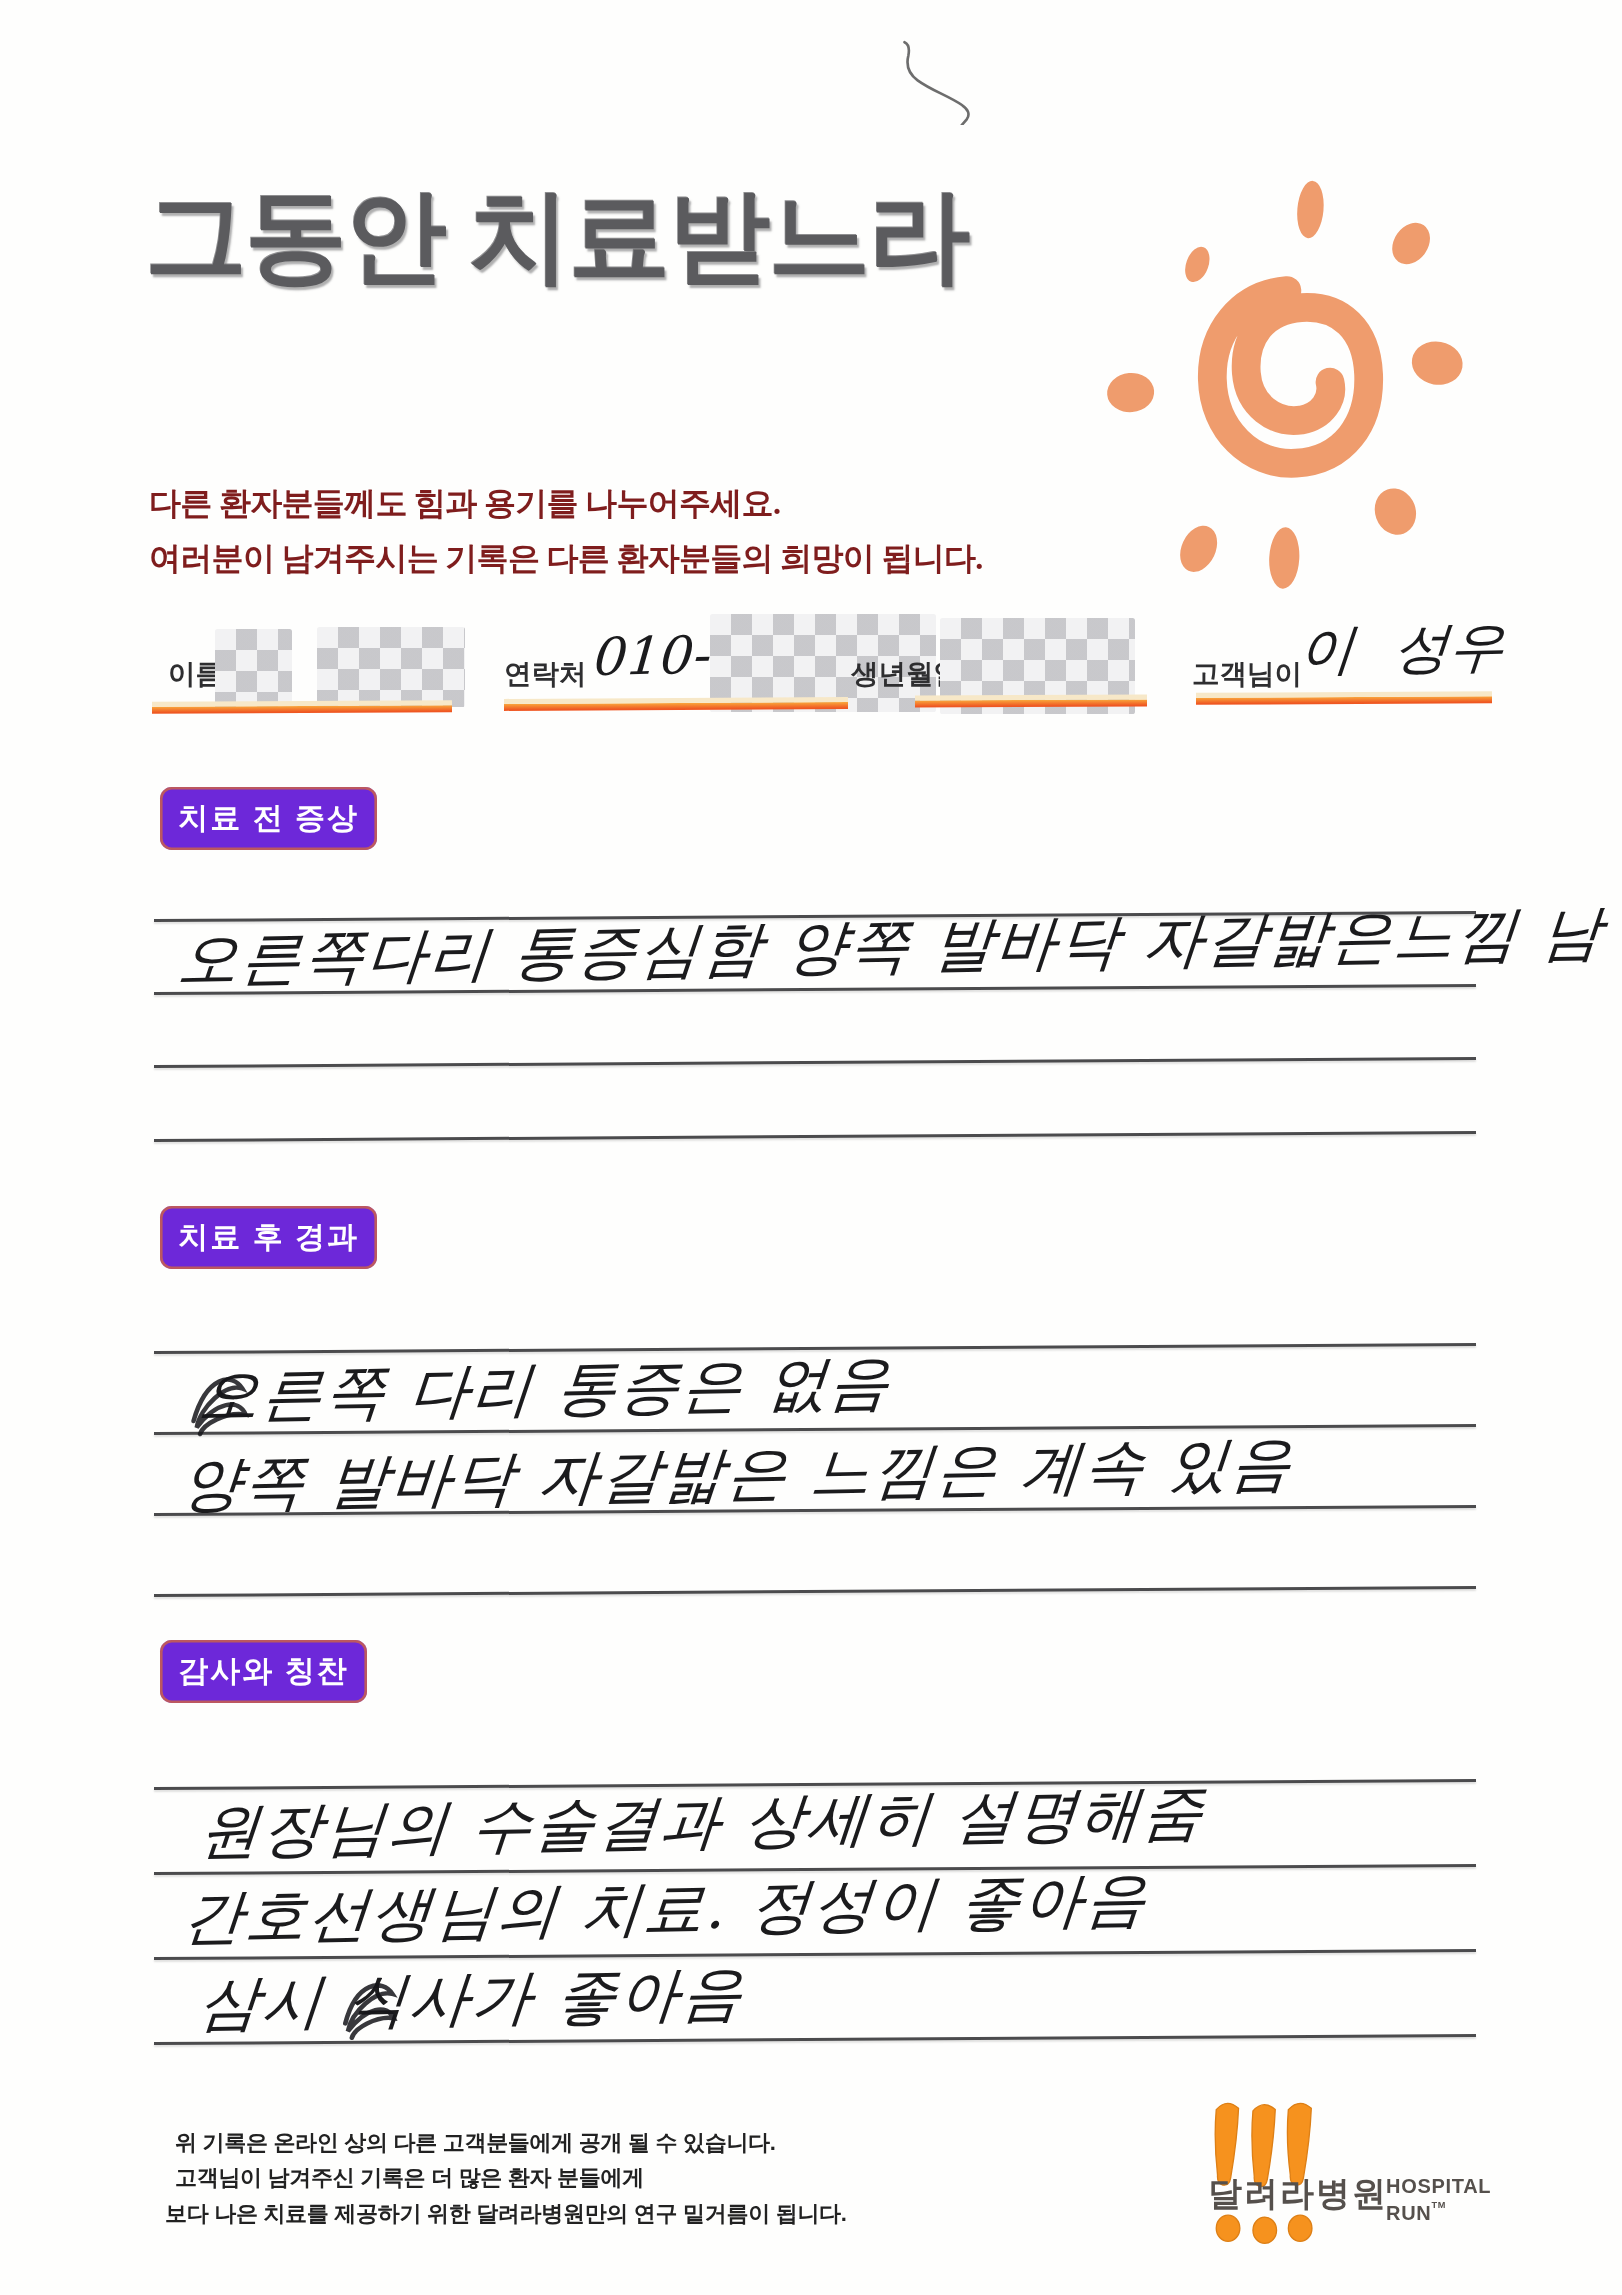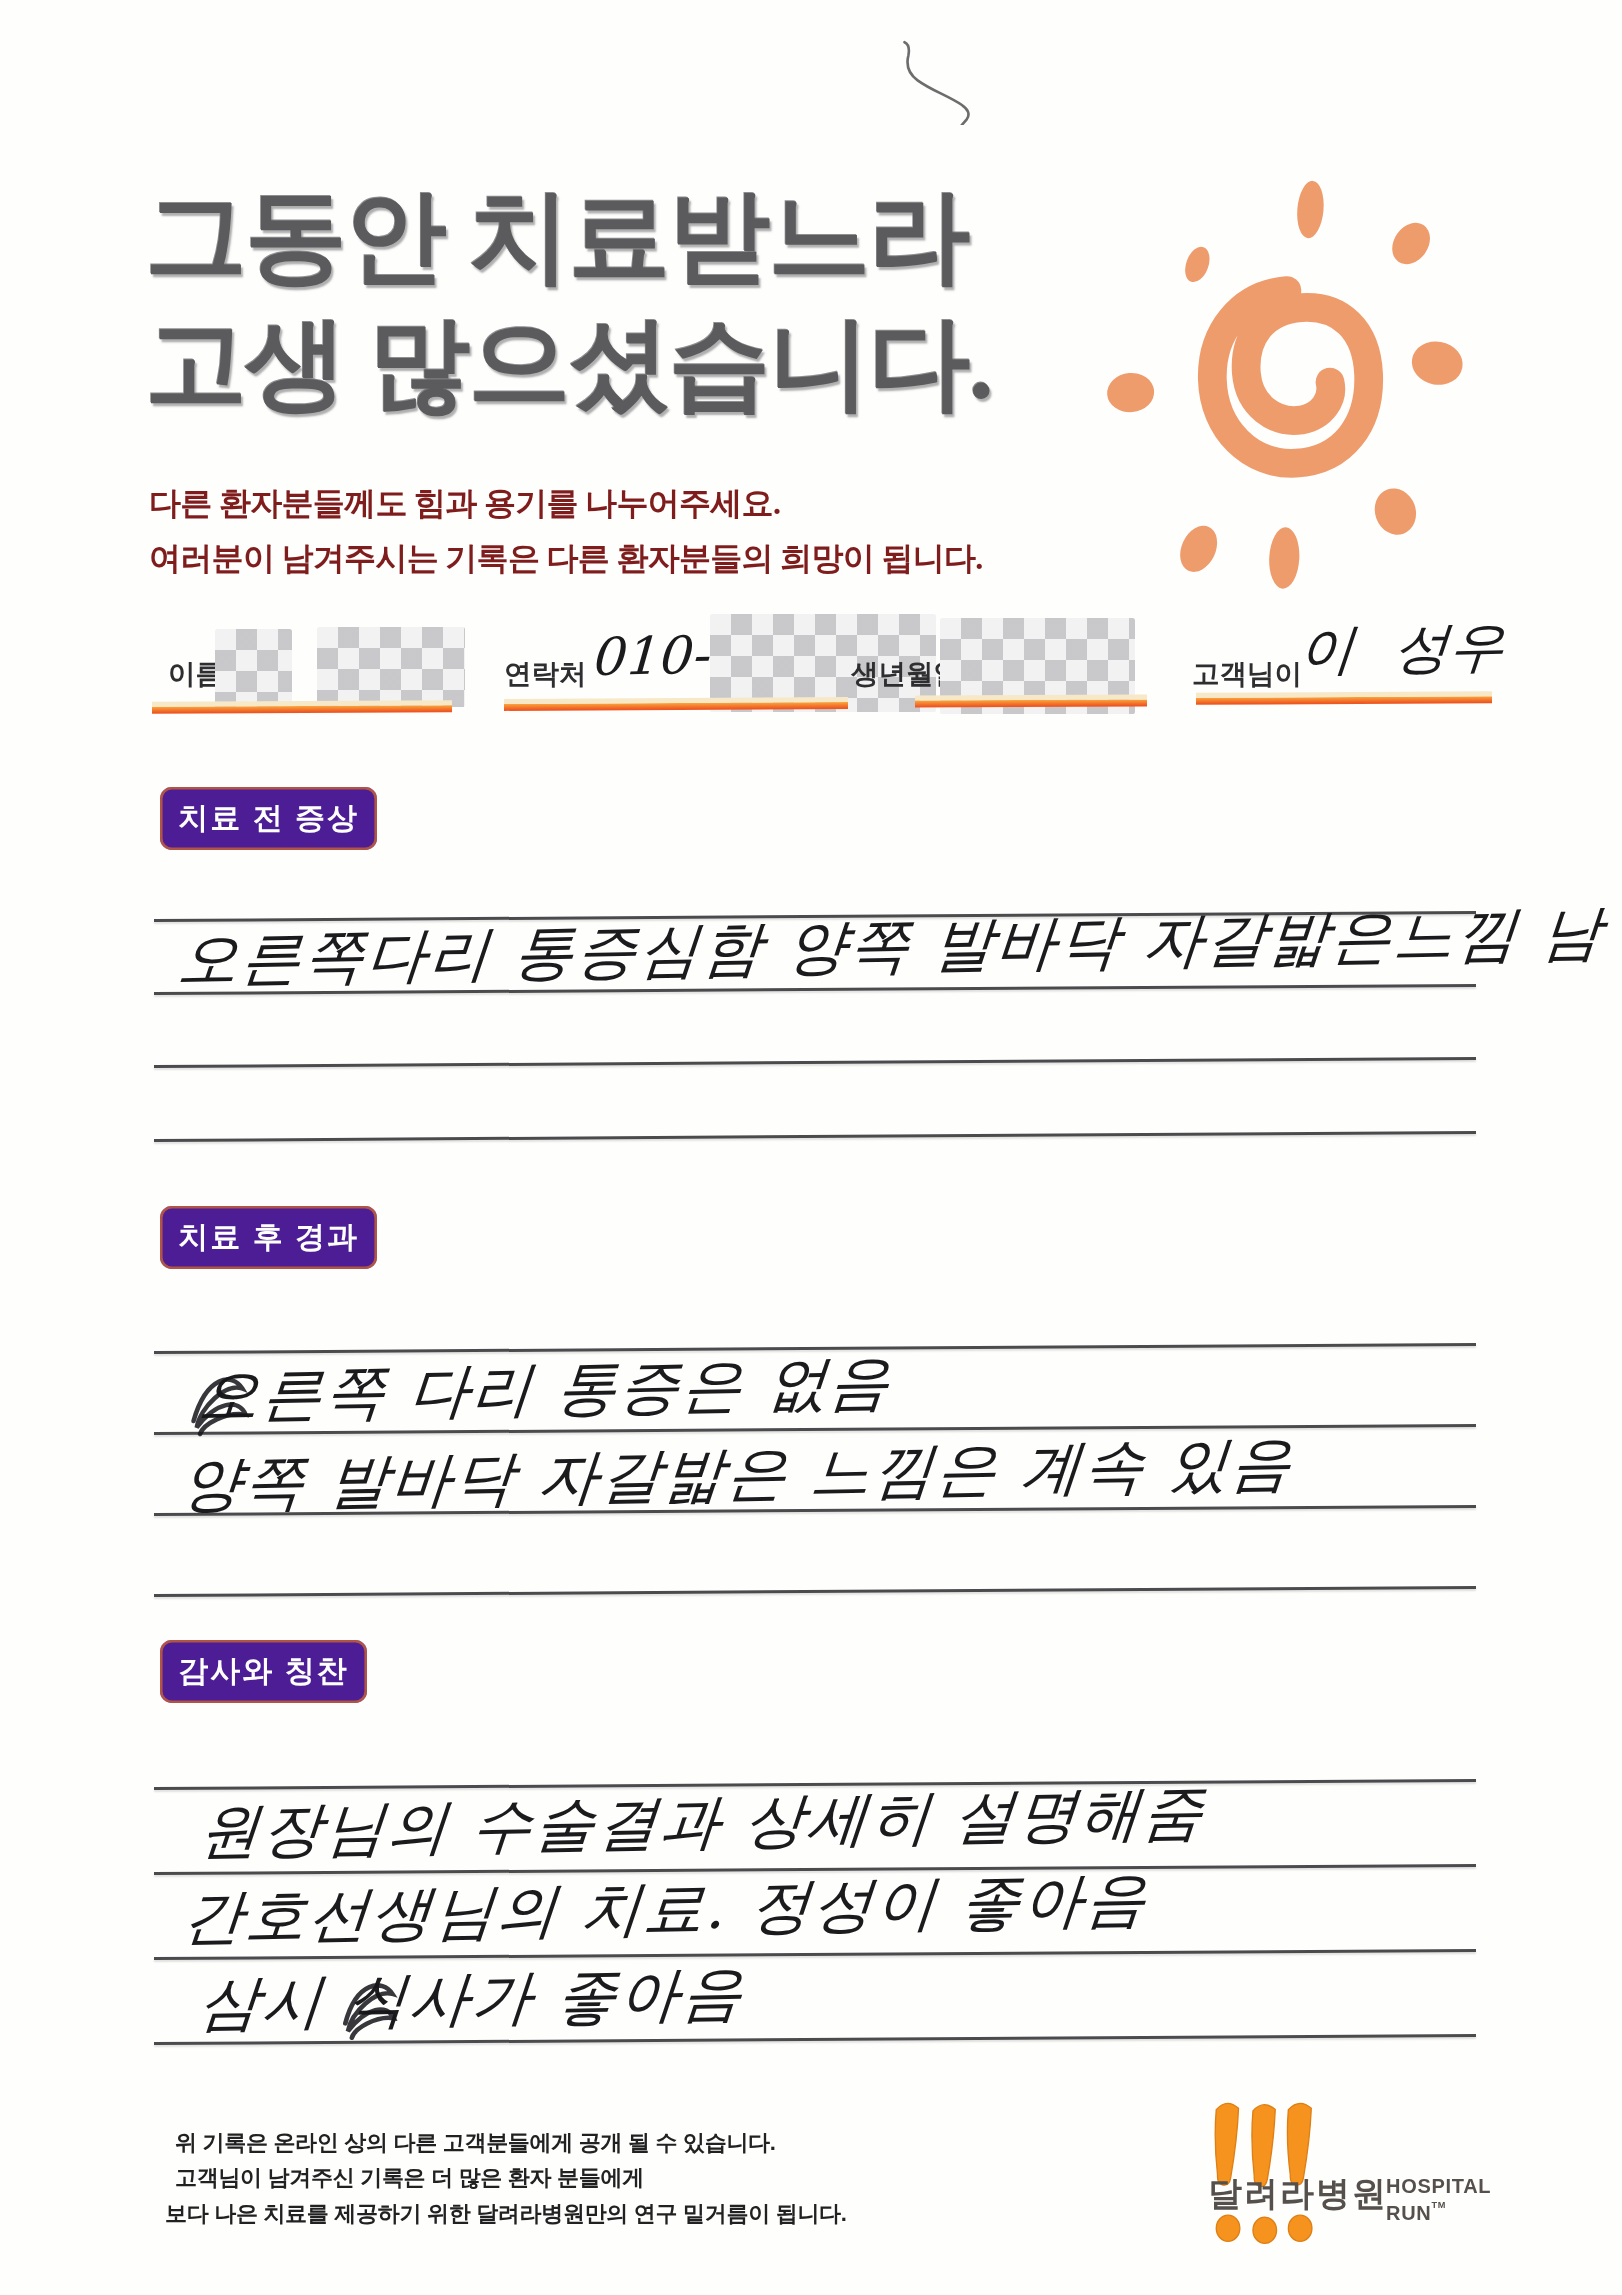--- a/index.html
+++ b/index.html
@@ -16,21 +16,21 @@
 
   
   .field-label{font-size:27.5px;font-weight:700;color:#2e2e30;white-space:nowrap;}
   .underline{height:6.5px;background:linear-gradient(180deg,#f9a63c 0%,#ef5722 85%);
              border-top:5.2px solid #f7e8c8;transform:rotate(-0.3deg);}
   .mosaic{background-color:#e7e7e9;
           background-image:repeating-conic-gradient(rgba(120,120,128,.28) 0% 25%, rgba(255,255,255,.45) 0% 50%);
           background-size:42px 42px;border-radius:2.6px;}
 
   
-  .badge{background:#4c1d95;color:#ffffff;font-weight:700;font-size:30px;letter-spacing:2px;
+  .badge{background:#6d28d9;color:#ffffff;font-weight:700;font-size:30px;letter-spacing:2px;
          padding:11px 18.3px;border-radius:11.8px;white-space:nowrap;
          box-shadow:inset 0 0 0 2.6px rgba(230,113,30,.65);}
   .rule{position:absolute;left:154px;width:1322px;height:3.3px;background:#4b4b4d;
         transform:rotate(-0.35deg);box-shadow:0 2px 2px rgba(0,0,0,.12);}
 
   
   .hand{font-family:"DejaVu Serif","Liberation Serif",serif;font-style:italic;color:#1b1b1d;
         white-space:nowrap;transform:skewX(-6deg) rotate(-1.1deg);transform-origin:left bottom;}
   .hand-big{font-size:60px;letter-spacing:2.6px;}
   .scribble{position:absolute;}
@@ -44,21 +44,20 @@
 </head>
 <body>
 
 <div class="page">
 
   <svg class="abs" style="left:890px;top:33px;" width="92" height="92" viewBox="0 0 140 140">
     <path d="M22 14 q9 4 6 20 c-4 16 0 28 14 38 c22 16 48 24 68 38 c9 6 12 14 7 21 l-11 13" fill="none" stroke="#3c3c3c" stroke-width="4" stroke-linecap="round" opacity="0.75"></path>
   </svg>
 
   <div class="abs title" style="left:145px;top:169px;">그동안 치료받느라</div>
-  <div class="abs title" style="left:145px;top:296px;">고생 많으셨습니다.</div>
 
   <svg class="abs" style="left:1093px;top:169px;" width="393" height="438" viewBox="0 0 600 670">
     <g fill="#ef9c6d" stroke="none">
       <path d="M 296 186 C 225 192 180 250 182 322 C 184 398 240 454 310 450
                C 382 446 424 390 421 314 C 418 246 378 208 318 212
                C 260 216 230 258 234 312 C 238 362 278 390 318 384
                C 350 378 368 352 362 326" fill="none" stroke="#ef9c6d" stroke-width="44" stroke-linecap="round"></path>
       <ellipse cx="332" cy="62" rx="20" ry="44" transform="rotate(5 332 62)"></ellipse>
       <ellipse cx="486" cy="114" rx="26" ry="34" transform="rotate(35 486 114)"></ellipse>
       <ellipse cx="526" cy="297" rx="39" ry="33" transform="rotate(10 526 297)"></ellipse>

